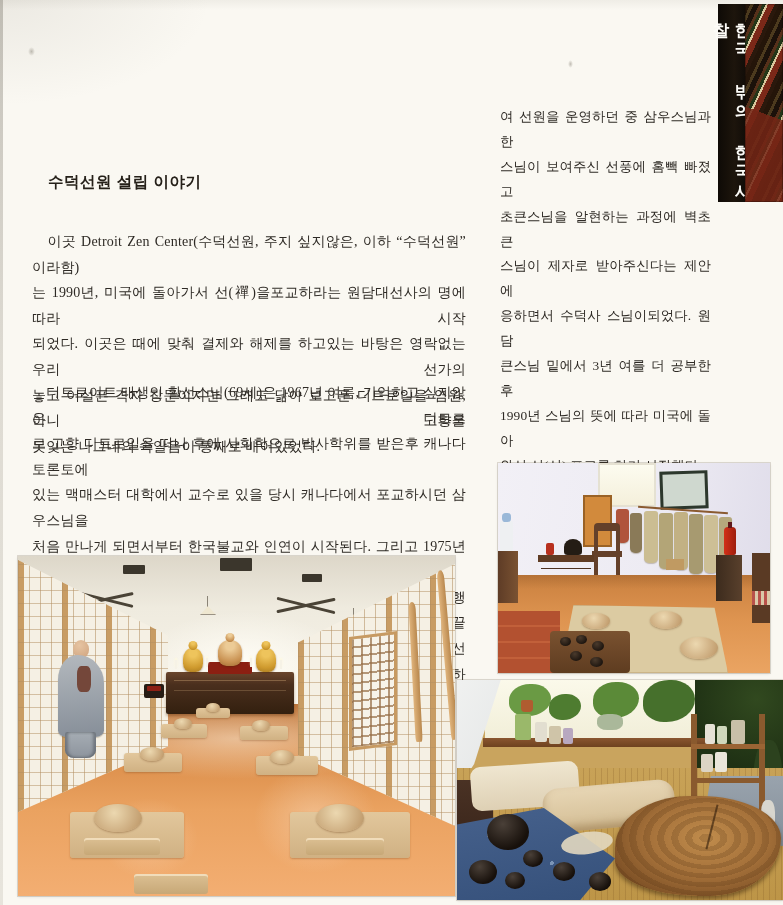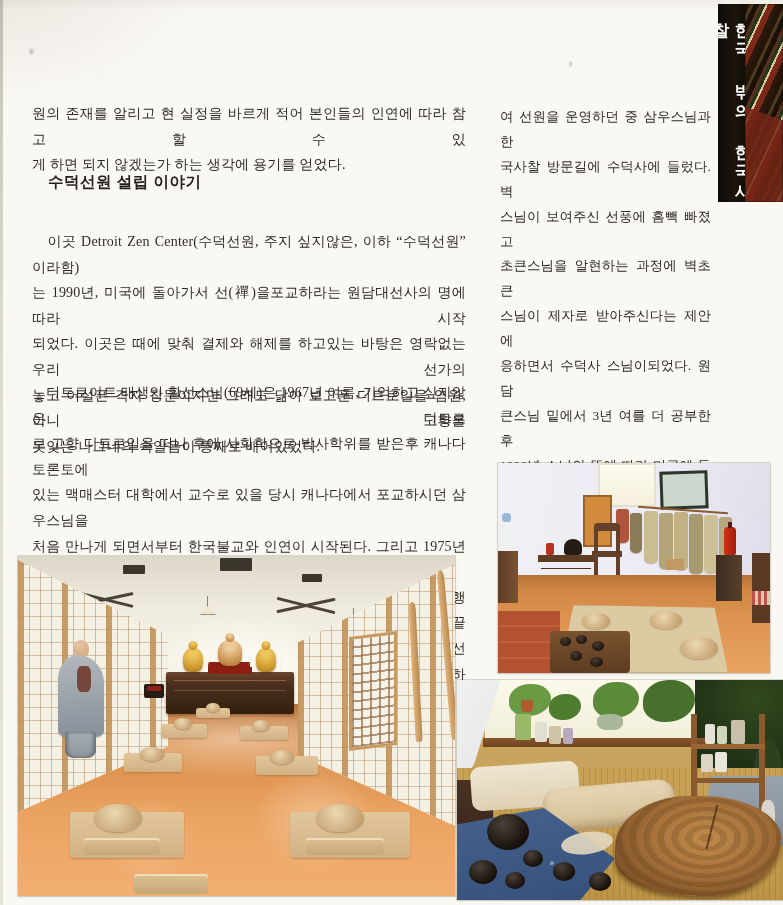--- a/index.html
+++ b/index.html
@@ -221,24 +221,20 @@
 <div class="page">
   <div class="scan-edge"></div>
   <div class="smudge" style="left:28px;top:47px;width:7px;height:9px;"></div>
   <div class="smudge" style="left:568px;top:60px;width:5px;height:8px;"></div>
 
   <div class="vtab">
     <span>한국 밖의 한국사찰</span>
   </div>
   <div class="dancheong"></div>
 
-  <div class="block" style="top:101px;">
-    <div class="ln">원의 존재를 알리고 현 실정을 바르게 적어 본인들의 인연에 따라 참고 할 수 있</div>
-    <div class="ln end">게 하면 되지 않겠는가 하는 생각에 용기를 얻었다.</div>
-  </div>
 
   <div class="heading">수덕선원 설립 이야기</div>
 
   <div class="block" style="top:229px;">
     <div class="ln">　이곳 Detroit Zen Center(수덕선원, 주지 싶지않은, 이하 “수덕선원” 이라함)</div>
     <div class="ln">는 1990년, 미국에 돌아가서 선(禪)을포교하라는 원담대선사의 명에 따라 시작</div>
     <div class="ln">되었다. 이곳은 때에 맞춰 결제와 해제를 하고있는 바탕은 영락없는 우리 선가의</div>
     <div class="ln">놓고 어설픈 격자 창문이지만 그래도 닮아 보고픈 디트로일을 염원, 아니 고향을</div>
     <div class="ln end">못잊는 나그네의 속알음이 통째로 배어있었다.</div>
   </div>
@@ -247,21 +243,20 @@
     <div class="ln">　디트로이트 태생인 활선스님(69세)은 1967년 여름, 기억하고 싶지않은 디트로</div>
     <div class="ln">로 고향 디트로일을 떠나 후에 사회학으로 박사학위를 받은후 캐나다 토론토에</div>
     <div class="ln">있는 맥매스터 대학에서 교수로 있을 당시 캐나다에서 포교하시던 삼우스님을</div>
     <div class="ln">처음 만나게 되면서부터 한국불교와 인연이 시작된다. 그리고 1975년 대학교수</div>
     <div class="ln">직을 사임하고 삼우스님을 은사로 행자생활을 시작하였다. 10년여 행자생활 끝</div>
     <div class="ln">에 계를 받고 활선스님은 삼우스님의 지도하에 미시간주 앤아버에 선원을 개설하</div>
   </div>
 
   <div class="col-right">
     <div class="ln">여 선원을 운영하던 중 삼우스님과 한</div>
-    <div class="ln">국사찰 방문길에 수덕사에 들렀다. 벽</div>
     <div class="ln">스님이 보여주신 선풍에 홈빽 빠졌고</div>
     <div class="ln">초큰스님을 알현하는 과정에 벽초 큰</div>
     <div class="ln">스님이 제자로 받아주신다는 제안에</div>
     <div class="ln">응하면서 수덕사 스님이되었다. 원담</div>
     <div class="ln">큰스님 밑에서 3년 여를 더 공부한 후</div>
     <div class="ln">1990년 스님의 뜻에 따라 미국에 돌아</div>
     <div class="ln end">와선 선(선) 포교를 하기 시작했다.</div>
     <div class="ln">　고향디트로이트에 잠시 들른 스님</div>
     <div class="ln">은 고향에서 고귀한 이방인이 되었고</div>
     <div class="ln">선승에 대한 호기심 많은 젊은이가 모</div>

